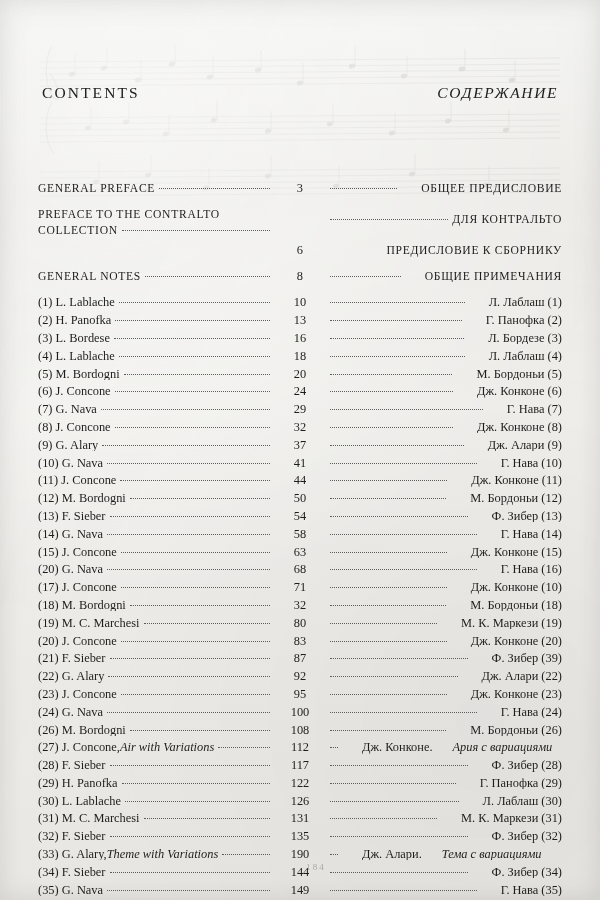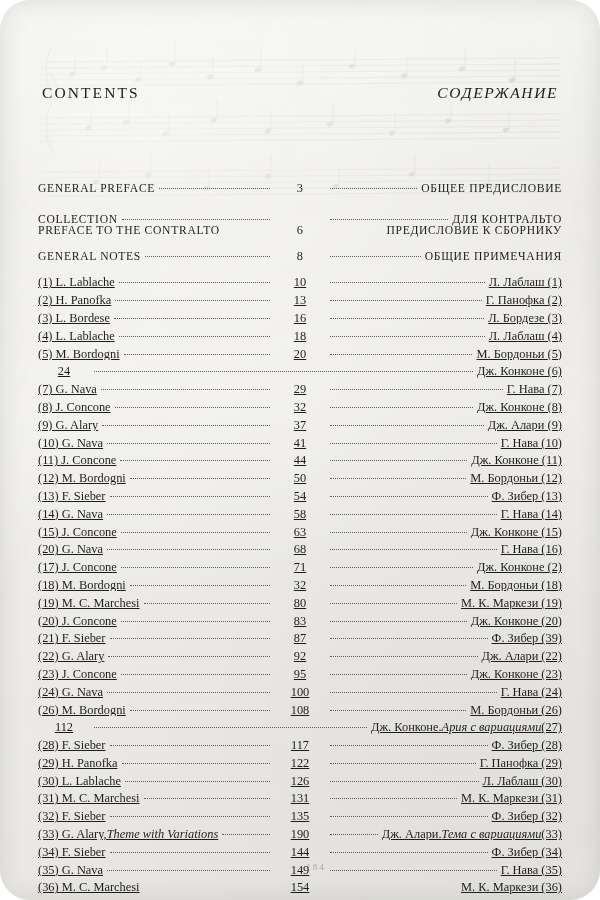--- a/index.html
+++ b/index.html
@@ -13,21 +13,20 @@
     font-family: "Liberation Serif", serif;
     color: #1a1a1a;
   }
   #page {
     position: relative;
     width: 600px;
     height: 900px;
     overflow: hidden;
     background:
       linear-gradient(180deg, #f4f4f2 0%, #ecebe8 22%, #f2f1ee 45%, #eeedea 70%, #e9e8e4 100%);
-    border-radius: 30px;
   }
   
   #score-texture {
     position: absolute;
     left: 0; top: 0;
     width: 600px;
     height: 210px;
     opacity: 0.30;
     pointer-events: none;
   }
@@ -102,21 +101,22 @@
     white-space: nowrap;
     overflow: hidden;
   }
   .row .right {
     display: flex;
     align-items: baseline;
     flex: 1 1 0;
     min-width: 0;
     white-space: nowrap;
     overflow: hidden;
-    justify-content: flex-end;
+    justify-content: flex-start;
+    gap: 20px;
   }
   .label { white-space: nowrap; }
   .dots {
     flex: 1 1 auto;
     min-width: 8px;
     border-bottom: 1px dotted #5c5c58;
     transform: translateY(-3px);
     margin: 0 4px;
     height: 1px;
   }
@@ -154,21 +154,21 @@
   .stack-line {
     display: flex;
     align-items: baseline;
     width: 100%;
   }
   .stack-line.r { justify-content: flex-end; }
   .ln2 { margin-top: 5px; }
 
   
   .list-block { margin-top: 10px; }
-  .list-block .row { margin-bottom: 5.4px; text-decoration: underline; }
+  .list-block .row { margin-bottom: 5.4px; }
 
   
   .footer-mark {
     position: absolute;
     left: 0;
     top: 862px;
     width: 600px;
     text-align: center;
     font-size: 9px;
     color: rgba(90,90,88,0.45);
@@ -288,26 +288,26 @@
           </div>
           <div class="page-no">3</div>
           <div class="right">
             <span class="dots"></span>
             <span class="label">ОБЩЕЕ ПРЕДИСЛОВИЕ</span>
           </div>
         </div>
 
         <div class="row pf-row-2 two-line">
           <div class="left">
+            <div class="stack-line">
+              <span class="label">PREFACE TO THE CONTRALTO</span>
+            </div>
             <div class="stack-line ln2">
               <span class="label">COLLECTION</span>
               <span class="dots"></span>
-            </div>
-            <div class="stack-line">
-              <span class="label">PREFACE TO THE CONTRALTO</span>
             </div>
           </div>
           <div class="page-no" style="align-self:flex-end;">6</div>
           <div class="right">
             <div class="stack-line r ln2">
               <span class="dots"></span>
               <span class="label">ДЛЯ КОНТРАЛЬТО</span>
             </div>
             <div class="stack-line r">
               <span class="label">ПРЕДИСЛОВИЕ К СБОРНИКУ</span>
@@ -379,20 +379,24 @@
               <span class="label">(5) M. Bordogni</span>
               <span class="dots"></span>
             </div>
             <div class="page-no">20</div>
             <div class="right">
               <span class="dots"></span>
               <span class="label">М. Бордоньи (5)</span>
             </div>
           </div>
           <div class="row">
+            <div class="left">
+              <span class="label">(6) J. Concone</span>
+              <span class="dots"></span>
+            </div>
             <div class="page-no">24</div>
             <div class="right">
               <span class="dots"></span>
               <span class="label">Дж. Конконе (6)</span>
             </div>
           </div>
           <div class="row">
             <div class="left">
               <span class="label">(7) G. Nava</span>
               <span class="dots"></span>
@@ -503,21 +507,21 @@
             </div>
           </div>
           <div class="row">
             <div class="left">
               <span class="label">(17) J. Concone</span>
               <span class="dots"></span>
             </div>
             <div class="page-no">71</div>
             <div class="right">
               <span class="dots"></span>
-              <span class="label">Дж. Конконе (2)</span>
+              <span class="label">Дж. Конконе (10)</span>
             </div>
           </div>
           <div class="row">
             <div class="left">
               <span class="label">(18) M. Bordogni</span>
               <span class="dots"></span>
             </div>
             <div class="page-no">32</div>
             <div class="right">
               <span class="dots"></span>
@@ -595,20 +599,25 @@
               <span class="label">(26) M. Bordogni</span>
               <span class="dots"></span>
             </div>
             <div class="page-no">108</div>
             <div class="right">
               <span class="dots"></span>
               <span class="label">М. Бордоньи (26)</span>
             </div>
           </div>
           <div class="row">
+            <div class="left">
+              <span class="label">(27) J. Concone, </span>
+              <span class="label italic">Air with Variations</span>
+              <span class="dots"></span>
+            </div>
             <div class="page-no">112</div>
             <div class="right">
               <span class="dots"></span>
               <span class="label">Дж. Конконе. </span>
               <span class="label italic">Ария с вариациями</span>
               <span class="label"> (27)</span>
             </div>
           </div>
           <div class="row">
             <div class="left">

